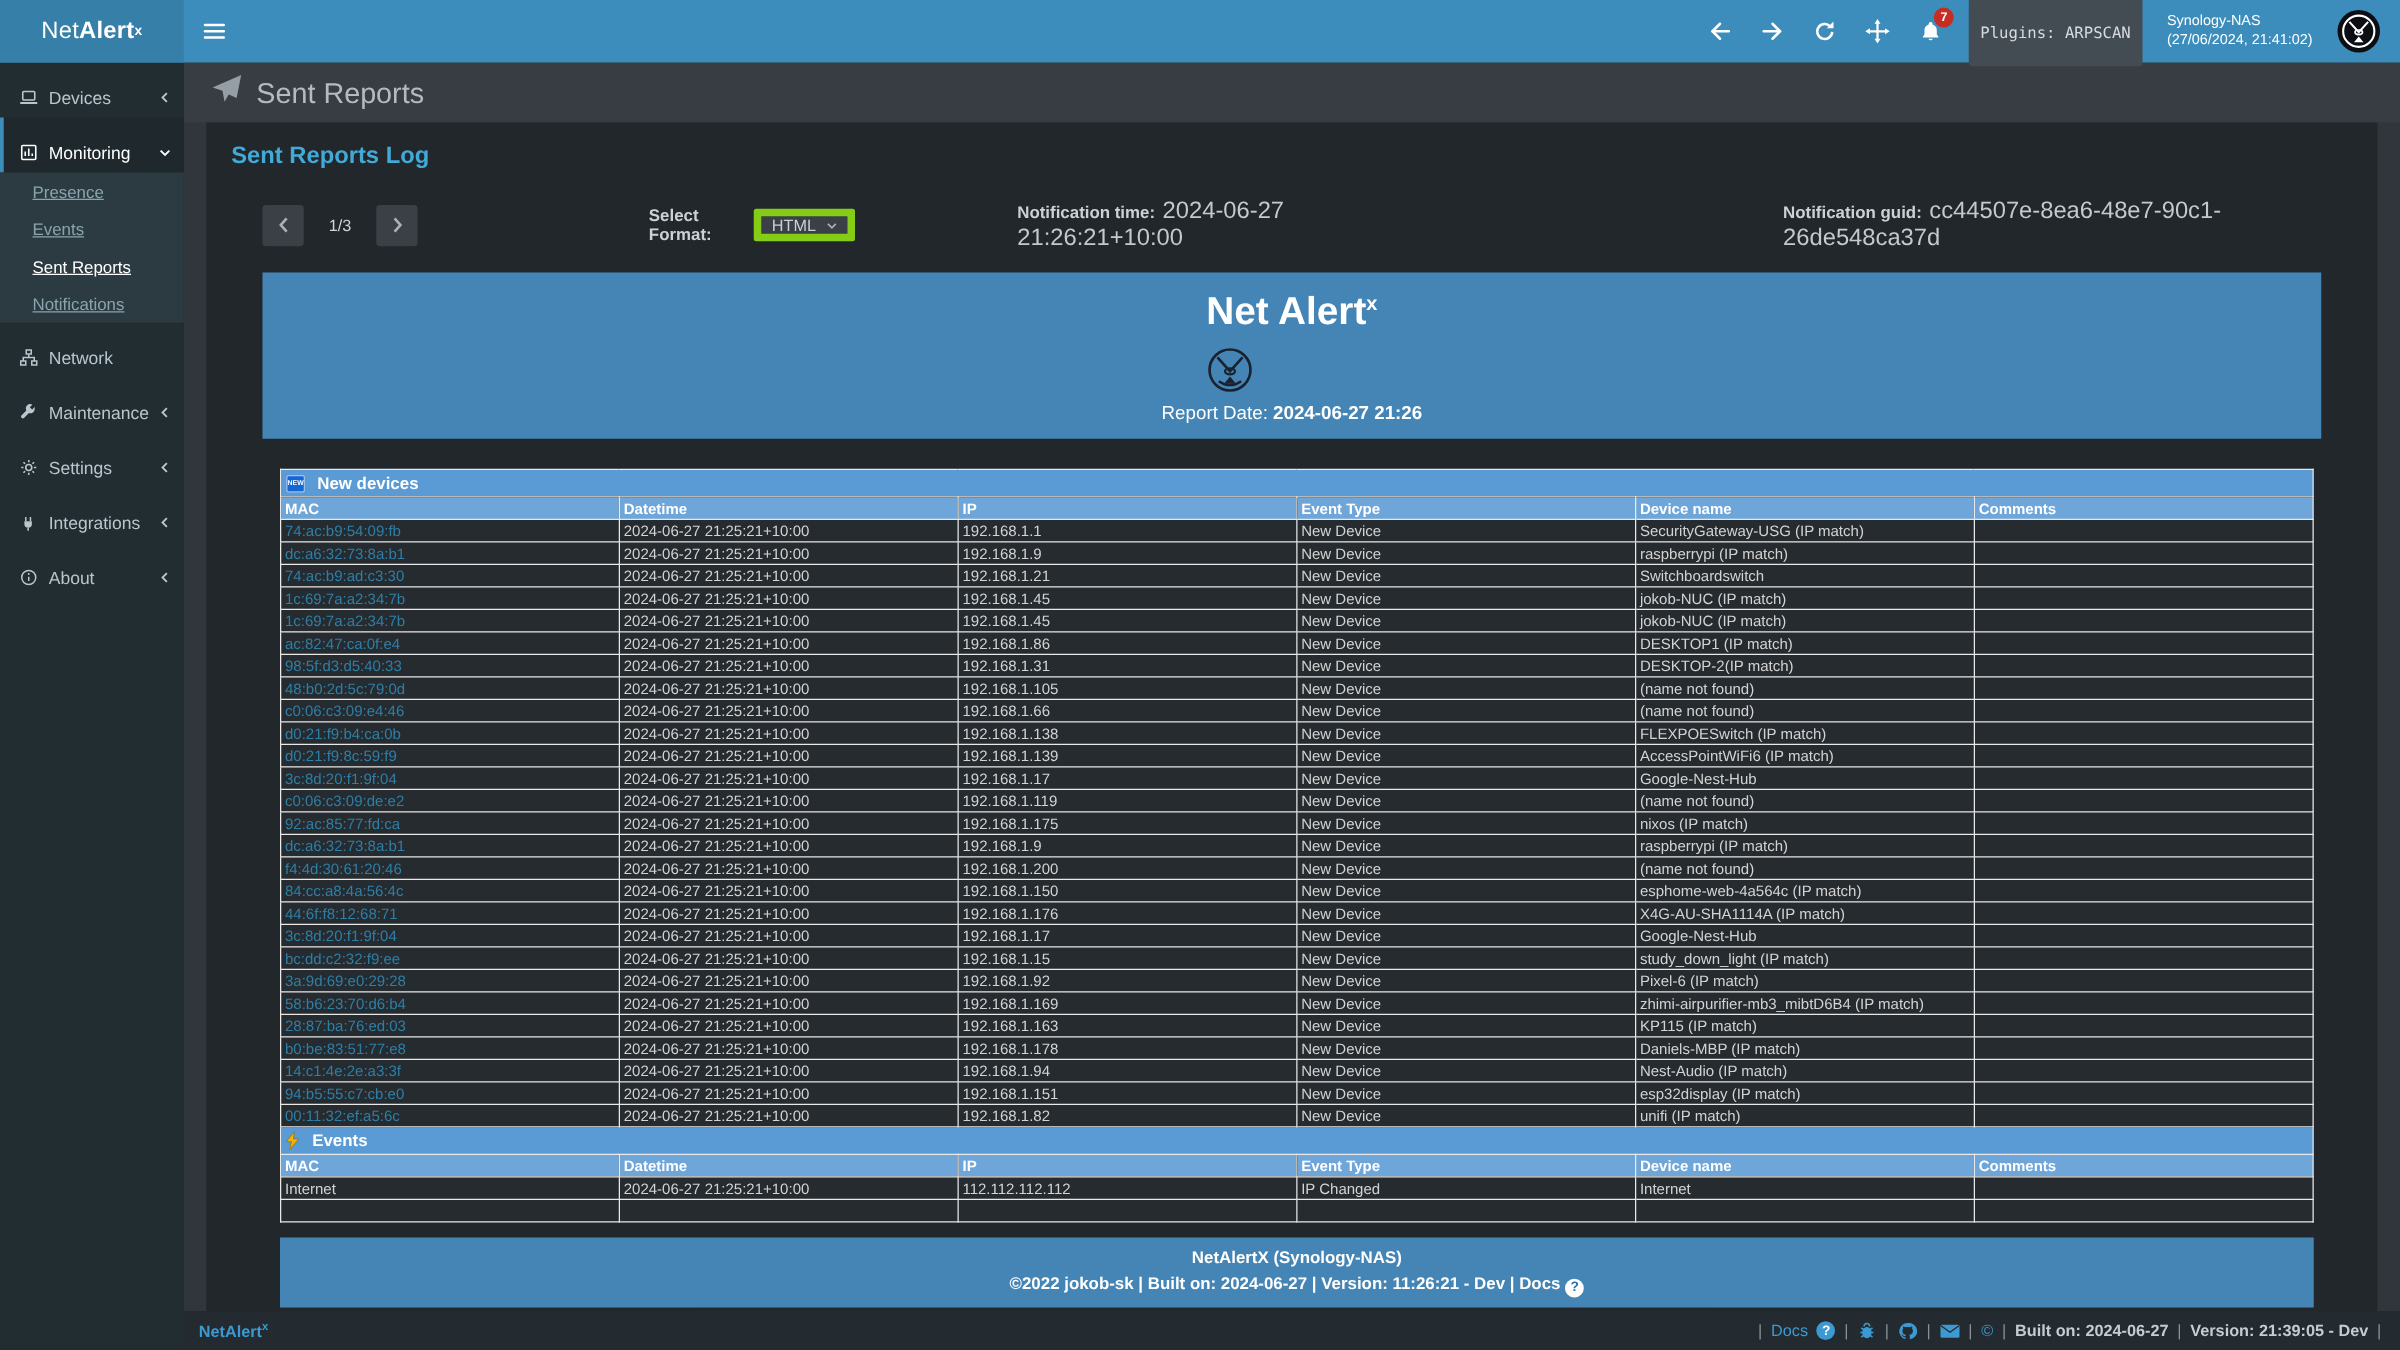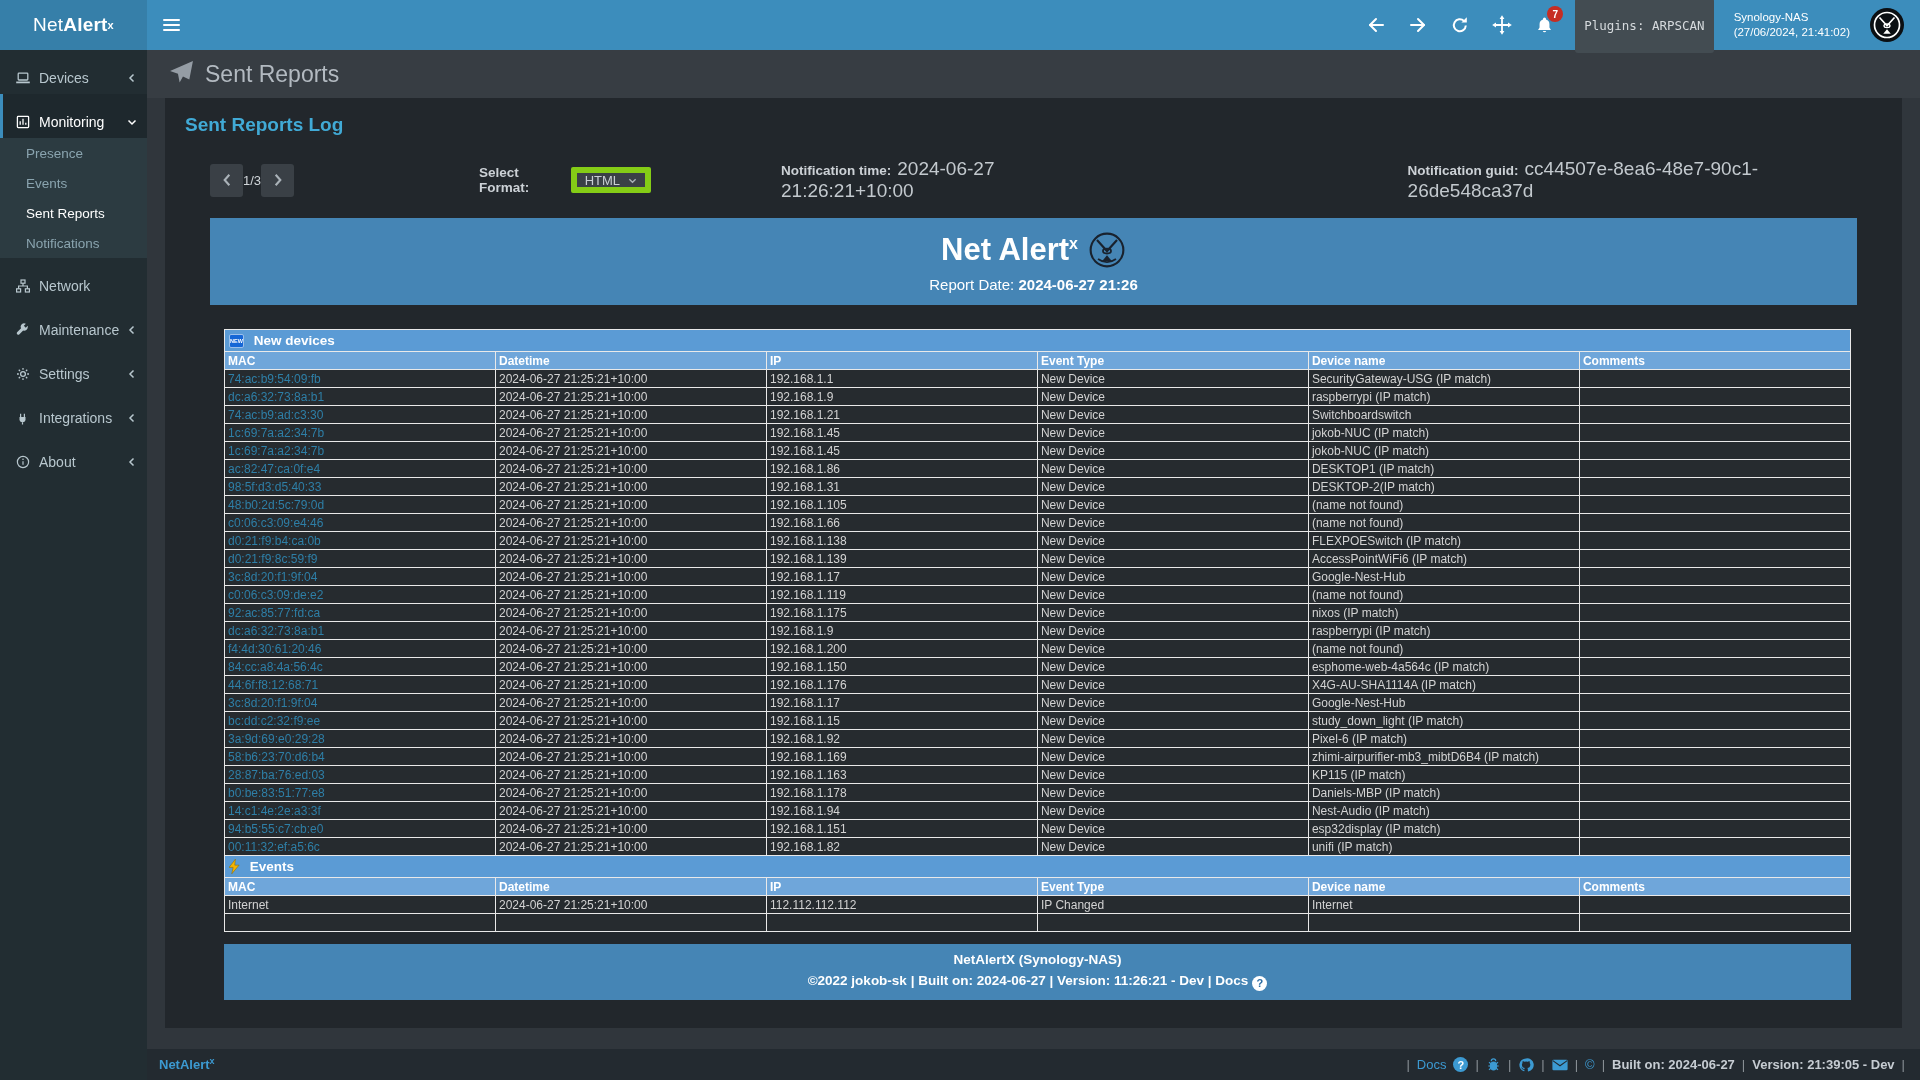--- a/index.html
+++ b/index.html
@@ -30,47 +30,47 @@
     align-items:center; justify-content:center; overflow:hidden; }
 
   
   .sidebar { position:fixed; top:50px; left:0; bottom:0; width:147px; background:#222d32; z-index:20; }
   .side-item { height:44px; display:flex; align-items:center; gap:8px; padding:12px 10px 0 15px;
     color:#b8c7ce; font-size:14px; }
   .side-item .ico { width:16px; height:16px; flex:0 0 16px; display:flex; align-items:center; }
   .side-item .chev { margin-left:auto; display:flex; }
   .side-item.active { background:#1e282d; color:#fff; border-left:3px solid #3c8dbc; padding-left:12px; }
   .submenu { background:#2c3b41; }
-  .sub-item { height:30px; display:flex; align-items:center; padding-left:26px; color:#8aa4af; font-size:13.5px; }
+  .sub-item { height:30px; display:flex; align-items:center; padding-left:26px; color:#8aa4af; font-size:13.5px;text-decoration:underline; }
   .sub-item.current { color:#fff; }
 
   
   .main { position:absolute; top:50px; left:147px; right:0; bottom:31px; background:#30363c; }
   .content-header { height:48px; background:#373d43; display:flex; align-items:center; gap:11px; padding:0 22px; }
   .content-header h1 { font-size:23px; font-weight:400; color:#b3bac1; }
   .box { margin:0 18px; background:#22272c; padding-bottom:28px; }
   .box-title { padding:16px 20px 4px; color:#41aad6; font-size:19px; font-weight:700; }
 
   .controls { display:flex; align-items:center; padding:18px 45px 16px; }
-  .pager { display:flex; align-items:center; gap:0; }
+  .pager { display:flex; align-items:center; gap:20px; }
   .pg-btn { width:33px; height:33px; background:#3a4046; border:none; border-radius:3px;
     display:flex; align-items:center; justify-content:center; color:#aab2b8; }
   .pg-num { color:#d0d5d9; font-size:13px; }
   .ctl-label { font-weight:700; color:#ccd1d6; font-size:13.5px; }
   .ctl-val { color:#c3c9ce; font-size:19px; margin-left:6px; }
   .fmt-group { margin-left:185px; display:flex; align-items:center; }
   .time-group { margin-left:130px; }
   .guid-group { margin-left:295px; }
   .select { margin-left:8px; background:#3a4046; border:6px solid #84cc16; border-radius:2px;
     color:#c9ced3; font-size:13px; height:26px; padding:0 8px; display:flex; align-items:center; gap:8px; }
 
   
   .report { margin:0 45px; }
   .rpt-header { background:#4585b5; text-align:center; padding:13px 0 12px; color:#fff; }
-  .rpt-title { font-size:31px; font-weight:700; display:inline-flex; align-items:center; gap:10px; }
+  .rpt-title { font-size:31px; font-weight:700; display:inline-flex; gap:10px;flex-direction:column; }
   .rpt-title sup { font-size:16px; }
   .rpt-date { font-size:15px; margin-top:7px; }
   .rpt-date b { font-weight:700; }
 
   table.rpt { width:calc(100% - 20px); margin:24px 6px 0 14px; border-collapse:collapse; table-layout:fixed; }
   .rpt td, .rpt th { border:1px solid #e9e9e9; font-size:12px; height:18px; padding:0 2px 0 3px;
     text-align:left; white-space:nowrap; overflow:hidden; }
   .secbar td { background:#5b9bd5; color:#fff; font-weight:700; font-size:13.5px; height:22px; padding-left:4px; }
   .secbar .sectitle { margin-left:6px; vertical-align:middle; }
   .cols th { background:#6fa6da; color:#fff; font-weight:700; }

